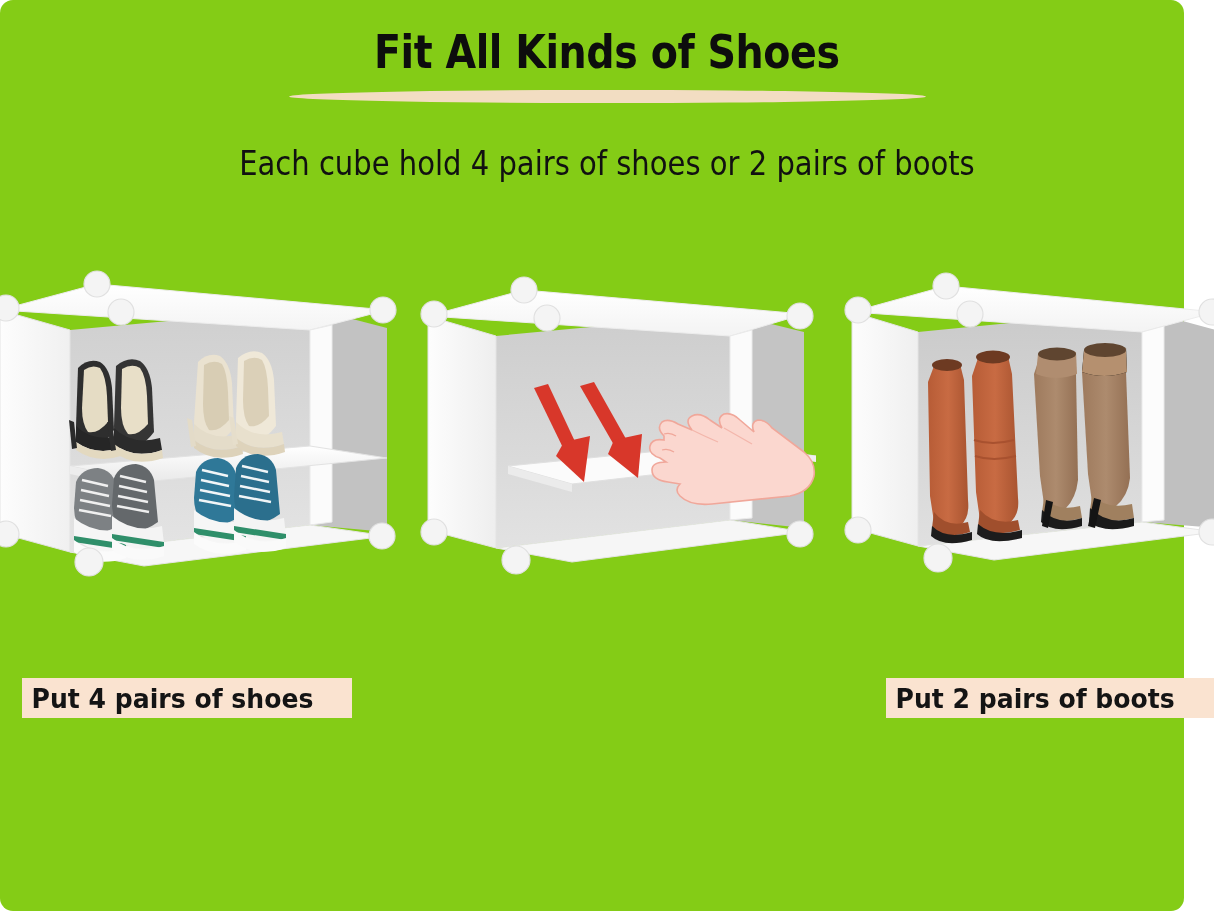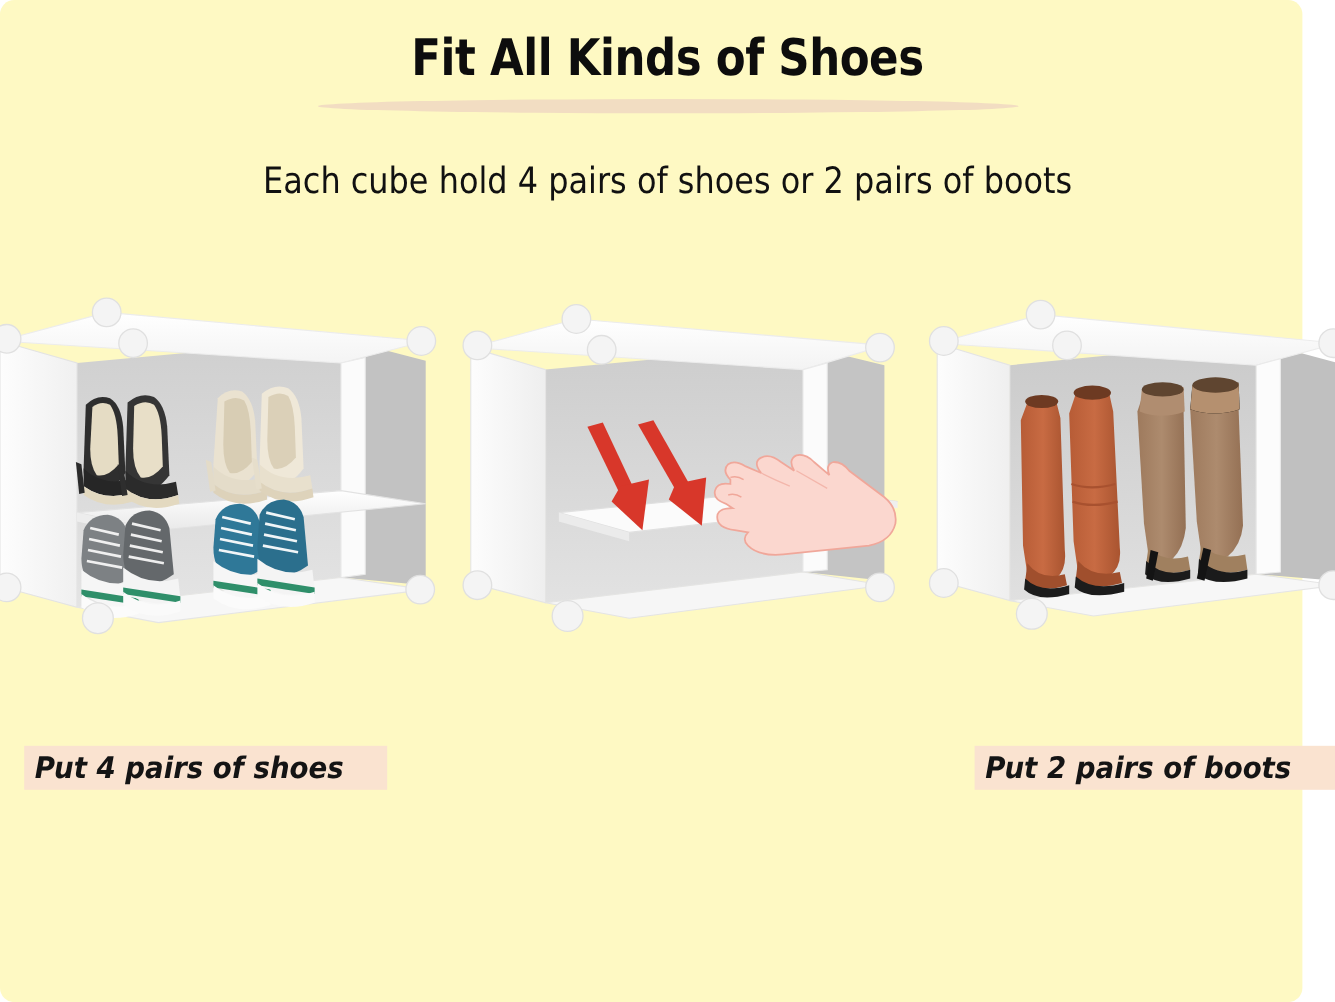--- a/index.html
+++ b/index.html
@@ -2,21 +2,21 @@
 <html><head>
 <meta charset="utf-8">
 <style>
   * { box-sizing: border-box; margin: 0; padding: 0; }
   html, body {
     width: 1214px; height: 911px;
     background: #ffffff;
     font-family: "Liberation Sans", "DejaVu Sans", sans-serif;
     overflow: hidden;
   }
-  .page { position: relative; width: 1184px; height: 911px; background: #fef9c3; border-radius: 13px; }
+  .page { position: relative; width: 1184px; height: 911px; background: #84cc16; border-radius: 13px; }
 
   
   .title-wrap {
     position: absolute; top: 28px; left: 0; width: 1214px;
     text-align: center;
   }
   .title {
     font-size: 46px;
     font-weight: bold;
     letter-spacing: -0.5px;
@@ -62,21 +62,20 @@
   .panel-3 { left: 842px; width: 400px; }
   .panel svg { display: block; width: 100%; height: 100%; }
 
   
   .caption {
     position: absolute;
     height: 40px;
     display: flex; align-items: center;
     background: #fae3d0;
     padding: 0 4px;
-    font-style: italic;
   }
   .caption-text {
     font-size: 27px;
     font-weight: bold;
     color: #141414;
     white-space: nowrap;
     font-family: "DejaVu Sans", "Liberation Sans", sans-serif;
     transform: scaleX(0.93);
     transform-origin: left center;
   }

